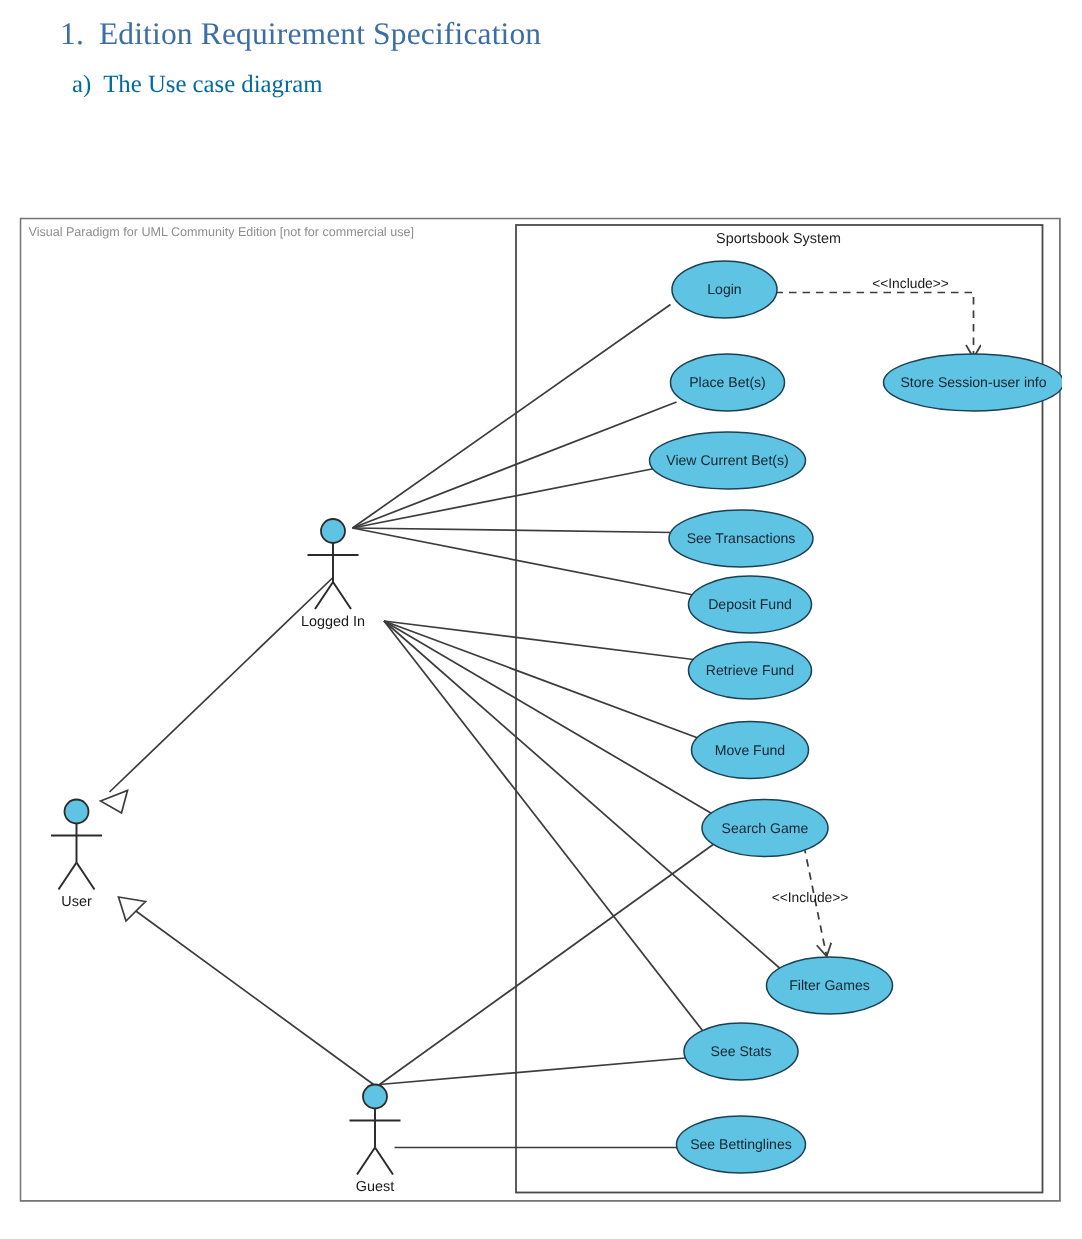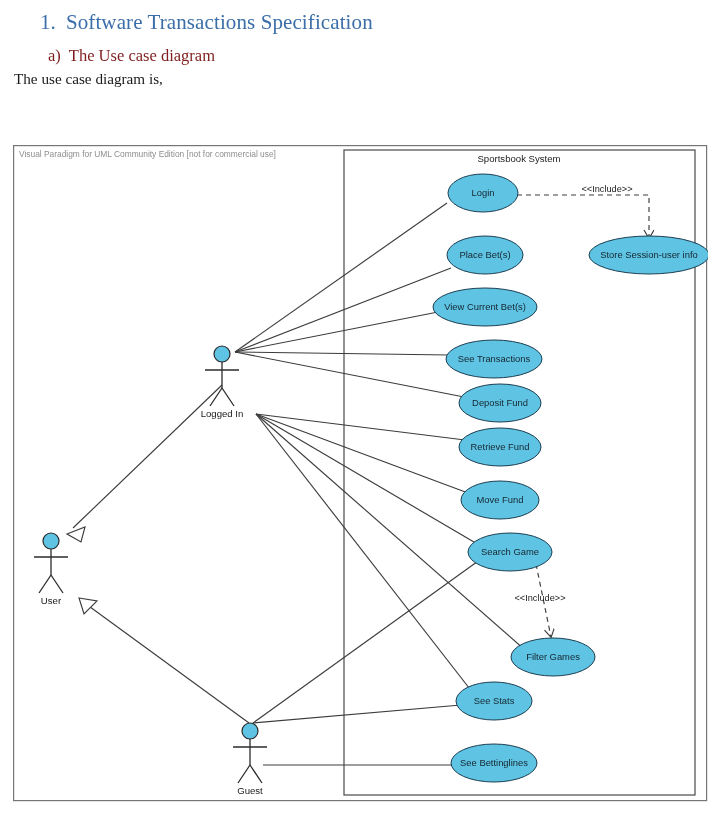--- a/index.html
+++ b/index.html
@@ -36,21 +36,21 @@
   .body-text {
     font-size: 15.2px;
     line-height: 1.32;
     margin: 0 0 2px 0;
     max-width: 665px;
     text-align: left;
   }
   .heading-2 {
     font-family: "Liberation Serif", serif;
     font-size: 16.5px;
-    color: #7f1d1d;
+    color: #0369a1;
     font-weight: normal;
     margin: 11px 0 3px 0;
     padding-left: 34px;
   }
   .heading-2 .num {
     margin-right: 8px;
   }
 
   
   .diagram-wrap {
@@ -128,26 +128,25 @@
     fill: #ffffff;
     stroke: #3c3c3c;
     stroke-width: 1.15;
   }
 </style>
 </head>
 <body>
 
 <div class="doc">
   <h1 class="heading-1">
-    <span class="num">1.</span><span>Software Transactions Specification</span>
+    <span class="num">1.</span><span>Edition Requirement Specification</span>
   </h1>
   <h2 class="heading-2">
     <span class="num">a)</span><span>The Use case diagram</span>
   </h2>
-  <p class="body-text">The use case diagram is,</p>
 </div>
 
 <div class="diagram-wrap">
 <svg class="diagram-svg" width="695" height="657" viewBox="0 0 695 657" xmlns="http://www.w3.org/2000/svg">
 
   <defs>
     <marker id="openArrow" markerWidth="12" markerHeight="12" refX="9" refY="5" orient="auto" markerUnits="userSpaceOnUse">
       <path d="M1,0 L9.5,5 L1,10" fill="none" stroke="#3c3c3c" stroke-width="1.15"></path>
     </marker>
   </defs>

